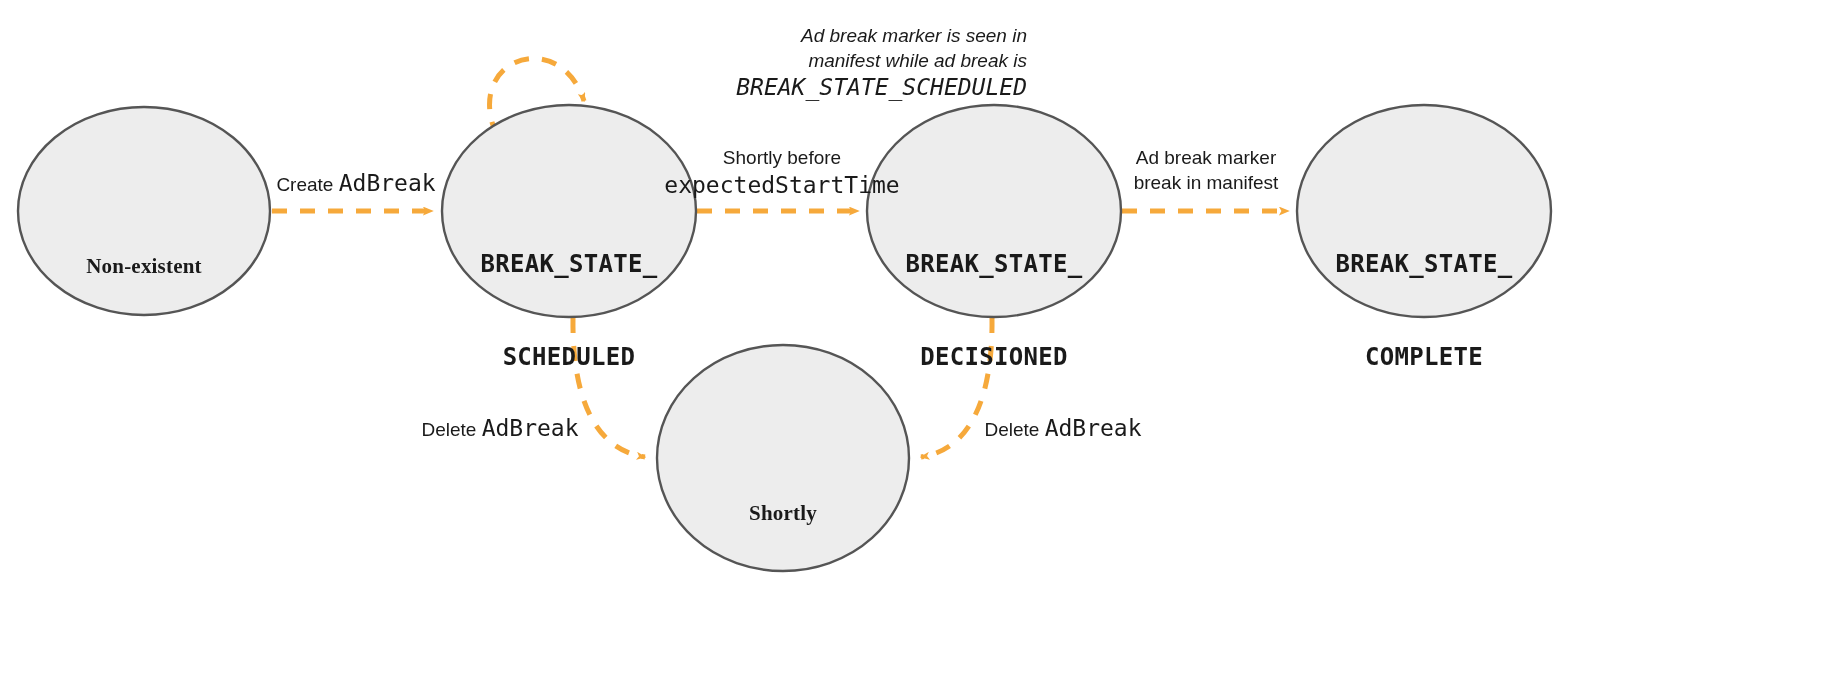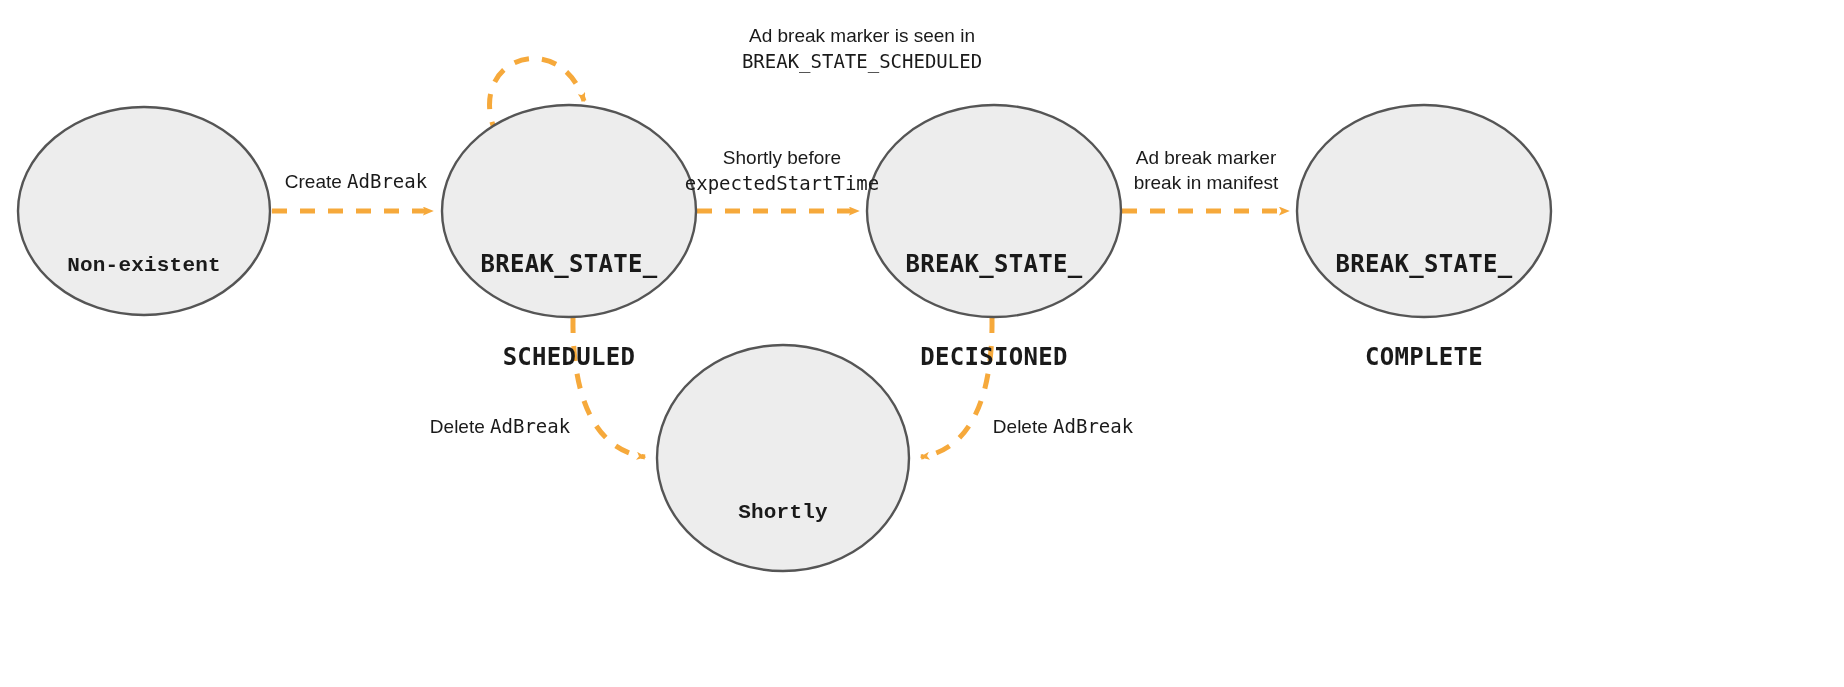--- a/index.html
+++ b/index.html
@@ -30,43 +30,43 @@
   .node-label {
     position: absolute;
     text-align: center;
     font-weight: bold;
     color: #1a1a1a;
     line-height: 1.28;
     pointer-events: none;
     white-space: pre;
   }
   .node-label.sans {
-    font-family: Liberation Mono, monospace;
+    font-family: Liberation Serif, serif;
     font-size: 21px;
     letter-spacing: 0.2px;
   }
   .node-label.mono {
     font-family: "DejaVu Sans Mono", "Liberation Mono", monospace;
     font-size: 24px;
     letter-spacing: 0.3px;
   }
   .edge-label {
     position: absolute;
     color: #1a1a1a;
     line-height: 1.30;
     font-size: 19px;
     font-family: "Liberation Sans", sans-serif;
     pointer-events: none;
   }
   .edge-label .mono-part {
     font-family: "DejaVu Sans Mono", "Liberation Mono", monospace;
-    font-size: 19px;
+    font-size: 23px;
   }
   .edge-label.center { text-align: center; }
-  .edge-label.left { text-align: center; }
+  .edge-label.left { text-align: right; font-style: italic; }
   .lbl-line { display: block; white-space: pre; }
 </style>
 </head>
 <body>
 
 <div id="diagram-root">
 
   <svg id="diagram-svg" viewBox="0 0 1844 687">
     <defs>
       <marker id="arrowhead" markerWidth="11" markerHeight="9" refX="9.2" refY="4.5" orient="auto" markerUnits="userSpaceOnUse">
@@ -123,20 +123,21 @@
   <div class="node-label sans" style="left:639px; top:446px; width:288px;">
     <span class="lbl-line">Shortly</span>
   </div>
 
   <div class="edge-label center" style="left:236px; top:157px; width:240px;margin-top:12px;">
       <span class="lbl-line"><span>Create </span><span class="mono-part">AdBreak</span></span>
     </div>
 
   <div class="edge-label left" style="left:697px; top:24px; width:330px;">
       <span class="lbl-line"><span>Ad break marker is seen in</span></span>
+      <span class="lbl-line"><span>manifest while ad break is</span></span>
       <span class="lbl-line"><span class="mono-part">BREAK_STATE_SCHEDULED</span></span>
     </div>
 
   <div class="edge-label center" style="left:662px; top:146px; width:240px;">
       <span class="lbl-line"><span>Shortly before</span></span>
       <span class="lbl-line"><span class="mono-part">expectedStartTime</span></span>
     </div>
 
   <div class="edge-label center" style="left:1086px; top:146px; width:240px;">
       <span class="lbl-line"><span>Ad break marker</span></span>

